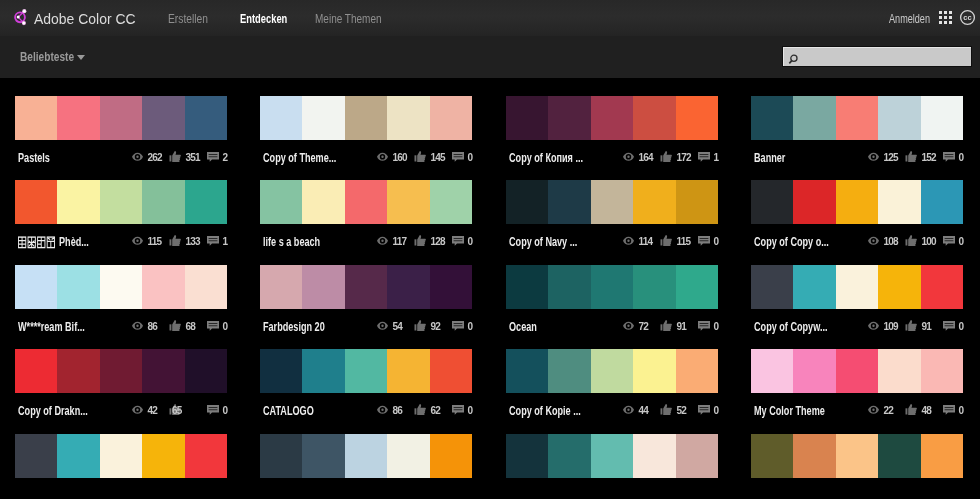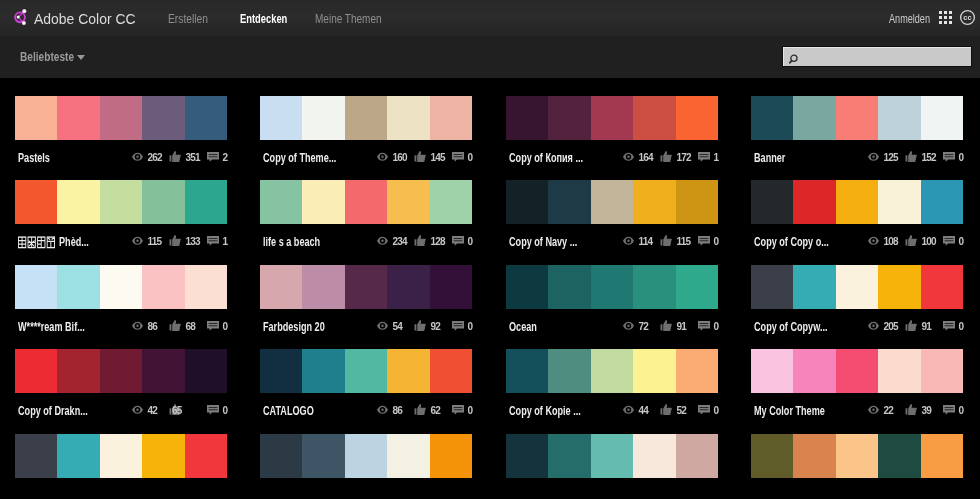--- a/index.html
+++ b/index.html
@@ -224,21 +224,21 @@
         <div class="sw" style="background:#85C3A2"></div>
         <div class="sw" style="background:#FAEDB5"></div>
         <div class="sw" style="background:#F4696B"></div>
         <div class="sw" style="background:#F6BE4F"></div>
         <div class="sw" style="background:#9FD2A9"></div>
       </div>
       <div class="ttl">life s a beach</div>
       <svg class="sic" style="left:117px;top:56px" width="11" height="9.5" viewBox="0 0 11 9" preserveAspectRatio="none">
         <path fill="#6e6e6e" d="M5.5.6C3 .6 1 2.2 0 4.5 1 6.8 3 8.4 5.5 8.4S10 6.8 11 4.5C10 2.2 8 .6 5.5.6zm0 6.6a2.7 2.7 0 1 1 0-5.4 2.7 2.7 0 0 1 0 5.4zm0-1.5a1.2 1.2 0 1 0 0-2.4 1.2 1.2 0 0 0 0 2.4z"></path>
       </svg>
-      <span class="n" style="left:132.5px">234</span>
+      <span class="n" style="left:132.5px">117</span>
       <svg class="sic" style="left:154px;top:55px" width="12" height="11" viewBox="0 0 12 11">
         <path fill="#6e6e6e" d="M.5 4.3h1.9v6.2H.5z"></path>
         <path fill="#6e6e6e" d="M3.2 10.5V4.6L5.8.1s1.3.1 1.3 1.3c0 .9-.6 2.3-.6 2.3h4.3c.6 0 1.1.5 1.1 1 0 .6-.5 1-1.1 1h-.3c.5.1.8.5.8 1 0 .5-.4.9-.9 1 .4.1.6.5.6.9 0 .5-.4.9-1 1 .3.1.5.4.5.8 0 .5-.4.9-.9.9H3.2z"></path>
       </svg>
       <span class="n" style="left:170.5px">128</span>
       <svg class="sic" style="left:192px;top:56px" width="12" height="11" viewBox="0 0 12 11">
         <path fill="#7d7d7d" d="M0 0h12v7.4H5L2.7 9.8V7.4H0z"></path>
         <path fill="#282828" d="M1.6 2h8.8v1H1.6zm0 2.2h8.8v1H1.6z"></path>
       </svg>
       <span class="n" style="left:207.5px">0</span>
@@ -368,21 +368,21 @@
         <div class="sw" style="background:#3A3F4A"></div>
         <div class="sw" style="background:#35ACB4"></div>
         <div class="sw" style="background:#FAF2DC"></div>
         <div class="sw" style="background:#F6B40A"></div>
         <div class="sw" style="background:#F2373C"></div>
       </div>
       <div class="ttl">Copy of Copyw...</div>
       <svg class="sic" style="left:117px;top:56px" width="11" height="9.5" viewBox="0 0 11 9" preserveAspectRatio="none">
         <path fill="#6e6e6e" d="M5.5.6C3 .6 1 2.2 0 4.5 1 6.8 3 8.4 5.5 8.4S10 6.8 11 4.5C10 2.2 8 .6 5.5.6zm0 6.6a2.7 2.7 0 1 1 0-5.4 2.7 2.7 0 0 1 0 5.4zm0-1.5a1.2 1.2 0 1 0 0-2.4 1.2 1.2 0 0 0 0 2.4z"></path>
       </svg>
-      <span class="n" style="left:132.5px">205</span>
+      <span class="n" style="left:132.5px">109</span>
       <svg class="sic" style="left:154px;top:55px" width="12" height="11" viewBox="0 0 12 11">
         <path fill="#6e6e6e" d="M.5 4.3h1.9v6.2H.5z"></path>
         <path fill="#6e6e6e" d="M3.2 10.5V4.6L5.8.1s1.3.1 1.3 1.3c0 .9-.6 2.3-.6 2.3h4.3c.6 0 1.1.5 1.1 1 0 .6-.5 1-1.1 1h-.3c.5.1.8.5.8 1 0 .5-.4.9-.9 1 .4.1.6.5.6.9 0 .5-.4.9-1 1 .3.1.5.4.5.8 0 .5-.4.9-.9.9H3.2z"></path>
       </svg>
       <span class="n" style="left:170.5px">91</span>
       <svg class="sic" style="left:192px;top:56px" width="12" height="11" viewBox="0 0 12 11">
         <path fill="#7d7d7d" d="M0 0h12v7.4H5L2.7 9.8V7.4H0z"></path>
         <path fill="#282828" d="M1.6 2h8.8v1H1.6zm0 2.2h8.8v1H1.6z"></path>
       </svg>
       <span class="n" style="left:207.5px">0</span>
@@ -469,21 +469,21 @@
       </div>
       <div class="ttl">My Color Theme</div>
       <svg class="sic" style="left:117px;top:56px" width="11" height="9.5" viewBox="0 0 11 9" preserveAspectRatio="none">
         <path fill="#6e6e6e" d="M5.5.6C3 .6 1 2.2 0 4.5 1 6.8 3 8.4 5.5 8.4S10 6.8 11 4.5C10 2.2 8 .6 5.5.6zm0 6.6a2.7 2.7 0 1 1 0-5.4 2.7 2.7 0 0 1 0 5.4zm0-1.5a1.2 1.2 0 1 0 0-2.4 1.2 1.2 0 0 0 0 2.4z"></path>
       </svg>
       <span class="n" style="left:132.5px">22</span>
       <svg class="sic" style="left:154px;top:55px" width="12" height="11" viewBox="0 0 12 11">
         <path fill="#6e6e6e" d="M.5 4.3h1.9v6.2H.5z"></path>
         <path fill="#6e6e6e" d="M3.2 10.5V4.6L5.8.1s1.3.1 1.3 1.3c0 .9-.6 2.3-.6 2.3h4.3c.6 0 1.1.5 1.1 1 0 .6-.5 1-1.1 1h-.3c.5.1.8.5.8 1 0 .5-.4.9-.9 1 .4.1.6.5.6.9 0 .5-.4.9-1 1 .3.1.5.4.5.8 0 .5-.4.9-.9.9H3.2z"></path>
       </svg>
-      <span class="n" style="left:170.5px">39</span>
+      <span class="n" style="left:170.5px">48</span>
       <svg class="sic" style="left:192px;top:56px" width="12" height="11" viewBox="0 0 12 11">
         <path fill="#7d7d7d" d="M0 0h12v7.4H5L2.7 9.8V7.4H0z"></path>
         <path fill="#282828" d="M1.6 2h8.8v1H1.6zm0 2.2h8.8v1H1.6z"></path>
       </svg>
       <span class="n" style="left:207.5px">0</span>
     </div>
 <div class="card" style="left:15px;top:434px">
       <div class="strip">
         <div class="sw" style="background:#3A3F4A"></div>
         <div class="sw" style="background:#35ACB4"></div>

